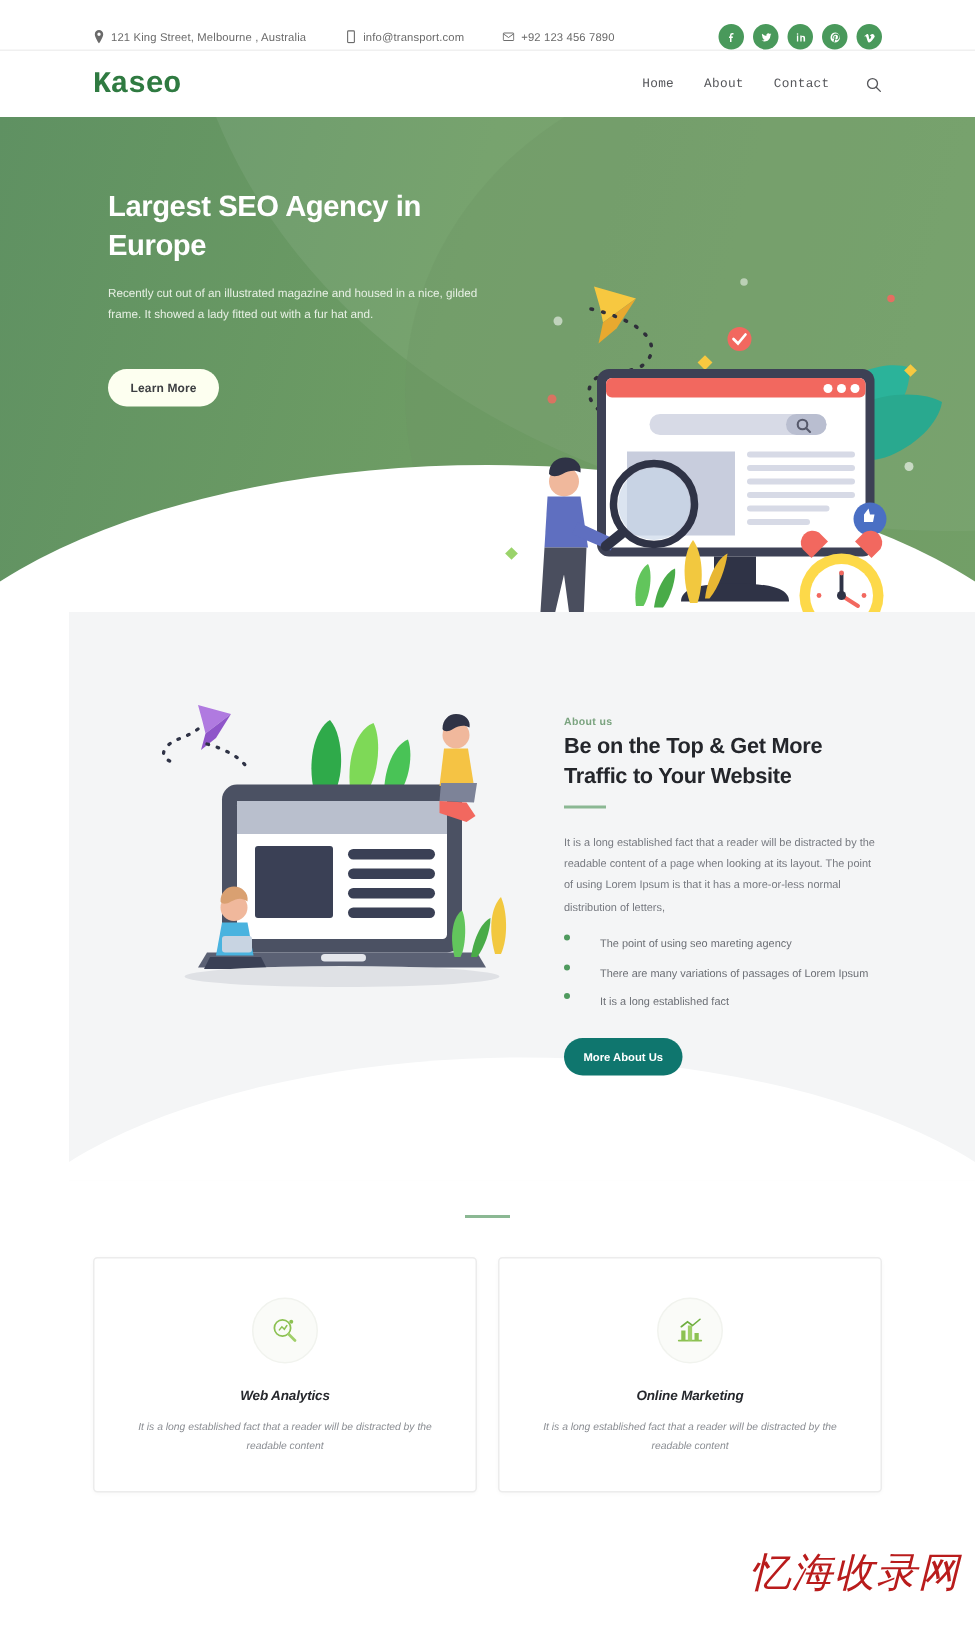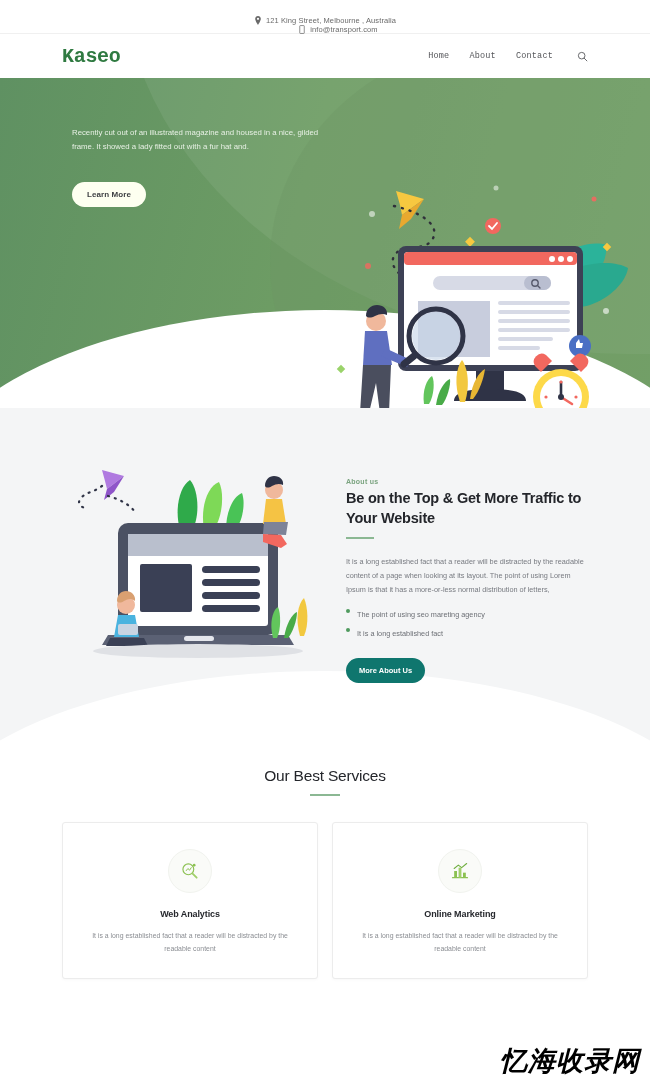--- a/index.html
+++ b/index.html
@@ -10,21 +10,20 @@
     overflow: hidden;
   }
   .page { position: relative; width: 650px; height: 1086px; background:#fff; }
 
   
   .topbar {
     height: 34px; background: #ffffff;
     display: flex; align-items: center;
     padding: 16px 62px 0 62px;
     border-bottom: 1px solid #f0f0f0;
-    flex-direction: column;
   }
   .tb-item {
     display: flex; align-items: center; gap: 4px;
     font-size: 7.5px; color: #6a6a6a; letter-spacing: .1px;
     white-space: nowrap;
   }
   .tb-item + .tb-item { margin-left: 26px; }
   .tb-ico { width: 8px; height: 9px; display:inline-block; color:#6a6a6a; }
   .tb-ico svg { display:block; width:100%; height:100%; }
   .tb-social { margin-left: auto; display: flex; gap: 6px; }
@@ -69,63 +68,63 @@
   .btn-learn {
     display:inline-block; background:#fdfff0; color:#3d3f42;
     font-size: 8px; font-weight: 700; padding: 8px 15px; border-radius: 20px;
     border: none; letter-spacing:.1px;
   }
   .hero-art { position:absolute; right:14px; top:88px; width: 300px; height: 300px; z-index: 2; }
   .hero-art svg { display:block; width:100%; height:100%; }
 
   
   .about {
-    position: relative; background: #f4f5f6; padding: 46px 0 70px 16px; overflow: hidden;
+    position: relative; background: #f4f5f6; padding: 46px 0 70px 0; overflow: hidden; margin-left: 46px;
   }
   .about-curve-bot { position:absolute; left:-12%; bottom:-88px; width:124%; height:170px; background:#fff; border-radius: 50% 50% 0 0 / 100% 100% 0 0; }
   .about-row { position:relative; z-index:3; display:flex; padding: 0 62px; gap: 16px; }
   .about-art { width: 252px; height: 210px; flex:none; margin-top: 4px; }
   .about-art svg { display:block; width:100%; height:100%; }
   .about-txt { flex: 1; padding-top: 24px; }
   .eyebrow { font-size: 7px; color: #7aa37f; font-weight: 700; letter-spacing:.25px; margin-bottom: 3px; }
   .about-txt h2 { font-size: 14.5px; font-weight: 700; color: #24262b; line-height: 1.38; letter-spacing:-.2px; }
   .rule { width: 28px; height: 2px; background: #8bb893; margin: 9px 0 16px 0; }
   .about-p { font-size: 7.3px; color: #777a80; line-height: 1.95; margin-bottom: 11px; }
   .blist { list-style:none; }
-  .blist li { font-size: 7.3px; color: #6c6f75; line-height:1.6; margin-bottom: 8px; display:flex; gap:7px; }
+  .blist li { font-size: 7.3px; color: #6c6f75; line-height:1.6; margin-bottom: 8px; display:flex; gap:20px; }
   .dot { width: 4px; height: 4px; border-radius:50%; background:#4f9a5e; flex:none; }
   .btn-about {
     display:inline-block; margin-top: 10px; background:#0f766e; color:#fff;
     font-size: 7.5px; font-weight: 700; padding: 8px 13px; border-radius: 14px; border:none;
   }
 
   
   .services { position:relative; background:#fff; padding: 14px 0 0 0; }
   .svc-head { text-align:center; }
   .svc-head h2 { font-size: 15.5px; font-weight: 400; color: #24262b; letter-spacing:-.2px; }
   .svc-rule { width: 30px; height: 2px; background:#8bb893; margin: 9px auto 0; }
   .cards { display:flex; gap: 14px; padding: 26px 62px 0; }
   .card {
     flex:1; background:#fff; border:1px solid #ececec; border-radius: 3px;
-    padding: 26px 16px 22px; text-align:center; box-shadow: 0 1px 3px rgba(0,0,0,.03);
+    padding: 26px 16px 22px; text-align:center; box-shadow: 0 1px 3px rgba(0,0,0,.03); font-style: italic;
   }
   .card-ico {
     width: 44px; height: 44px; border-radius:50%; background:#fafbf8;
     border:1px solid #f1f3ee; margin: 0 auto 16px; display:flex; align-items:center; justify-content:center;
   }
   .card-ico svg { width: 20px; height: 20px; display:block; }
   .card h3 { font-size: 9px; font-weight: 700; color: #26282d; margin-bottom: 10px; letter-spacing:-.1px; }
   .card p { font-size: 6.9px; color: #8b8e93; line-height: 1.95; }
 
   
   .watermark {
-    position:absolute; right: 10px; bottom: 12px;
+    position:absolute; right: 10px; bottom: 24px;
     font-family: "DejaVu Sans", sans-serif;
-    font-size: 27px; font-weight: 700; font-style: italic;
-    color: #000000; letter-spacing: 1px; line-height:1;
+    font-size: 27px; font-weight: 400; font-style: italic;
+    color: #b91c1c; letter-spacing: 1px; line-height:1;
   }
 </style>
 </head>
 <body>
 
 <div class="page">
 
   <div class="topbar">
     <div class="tb-item">
       <span class="tb-ico">
@@ -275,20 +274,21 @@
         <path d="M225 231l11 7" stroke="#f2685f" stroke-width="2.6" stroke-linecap="round"></path>
         <circle cx="225" cy="231" r="3" fill="#2f3346"></circle>
         <circle cx="225" cy="216" r="1.6" fill="#f2685f"></circle>
           <circle cx="240" cy="231" r="1.6" fill="#f2685f"></circle>
         <circle cx="225" cy="246" r="1.6" fill="#f2685f"></circle>
           <circle cx="210" cy="231" r="1.6" fill="#f2685f"></circle>
       </svg>
     </div>
 
     <div class="hero-inner">
+      <h1>Largest SEO Agency in Europe</h1>
       <p>Recently cut out of an illustrated magazine and housed in a nice, gilded frame. It showed a lady fitted out with a fur hat and.</p>
       <button class="btn-learn">Learn More</button>
     </div>
 
     <div class="hero-curve"></div>
   </section>
 
   <section class="about">
     <div class="about-row">
 
@@ -341,33 +341,36 @@
         <h2>Be on the Top &amp; Get More Traffic to Your Website</h2>
         <div class="rule"></div>
         <p class="about-p">It is a long established fact that a reader will be distracted by the readable content of a page when looking at its layout. The point of using Lorem Ipsum is that it has a more-or-less normal distribution of letters,</p>
         <ul class="blist">
           <li>
             <span class="dot"></span>
             <span>The point of using seo mareting agency</span>
           </li>
           <li>
             <span class="dot"></span>
+            <span>There are many variations of passages of Lorem Ipsum</span>
+          </li>
+          <li>
+            <span class="dot"></span>
             <span>It is a long established fact</span>
           </li>
         </ul>
         <button class="btn-about">More About Us</button>
       </div>
     </div>
 
     <div class="about-curve-bot"></div>
   </section>
 
   <section class="services">
     <div class="svc-head">
-      <h2>Our Best Services</h2>
       <div class="svc-rule"></div>
     </div>
 
     <div class="cards">
 
       <div class="card">
         <div class="card-ico">
           <svg viewBox="0 0 24 24">
               <circle cx="10" cy="10" r="6.5" fill="none" stroke="#8cc152" stroke-width="1.4"></circle>
               <path d="M14.8 14.8L20 20" stroke="#a0cf6a" stroke-width="2.2" stroke-linecap="round"></path>

